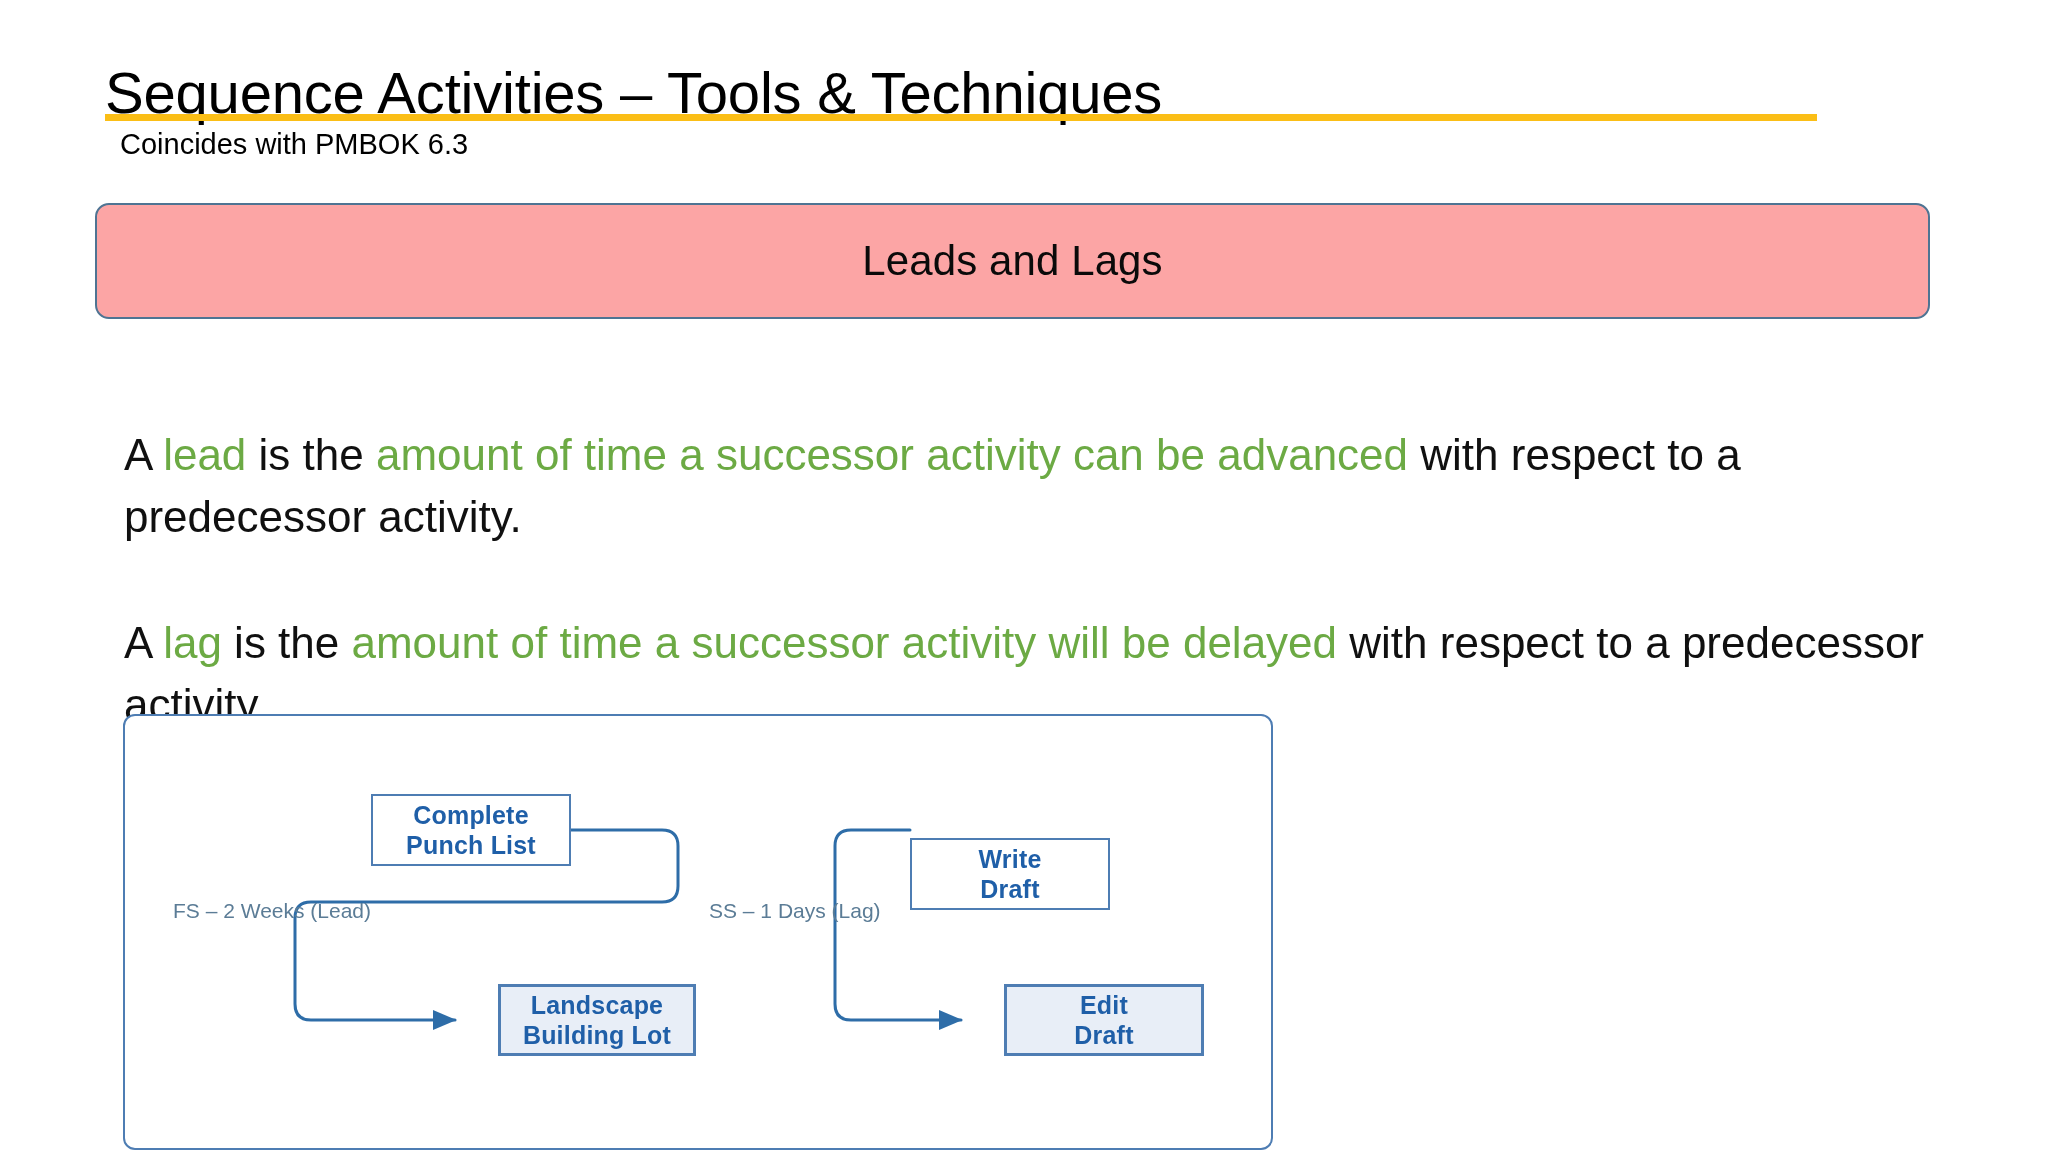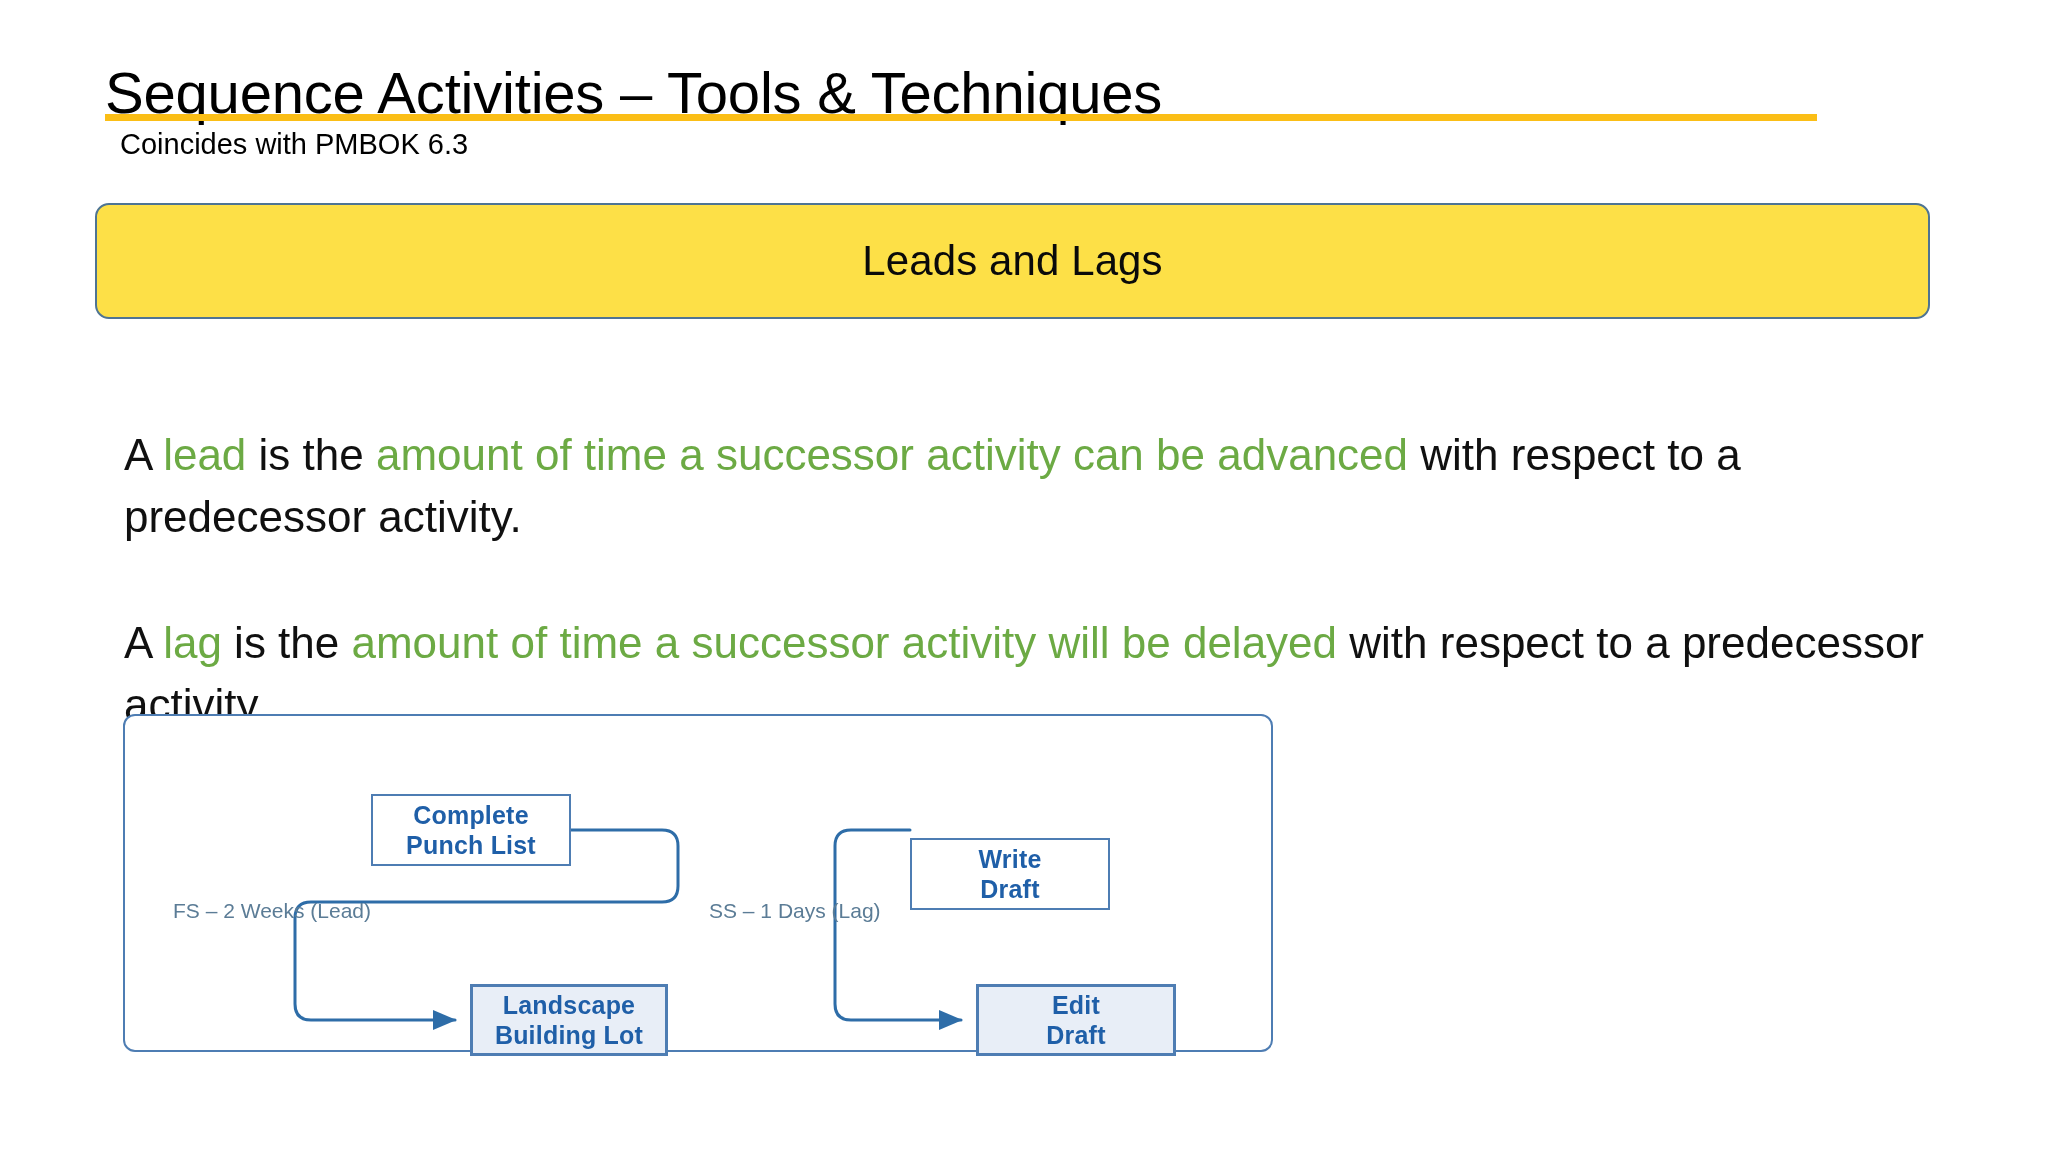--- a/index.html
+++ b/index.html
@@ -47,21 +47,21 @@
   }
 
   
   .banner {
     position: absolute;
     left: 95px;
     top: 203px;
     width: 1835px;
     height: 116px;
     box-sizing: border-box;
-    background: #fde047;
+    background: #fca5a5;
     border: 2.5px solid #4E7493;
     border-radius: 14px;
     display: flex;
     align-items: center;
     justify-content: center;
   }
   .banner-label {
     font-size: 42px;
     font-weight: 400;
     color: #0a0a0a;
@@ -81,21 +81,21 @@
   .para-lead { top: 380px; }
   .para-lag  { top: 568px; }
   .hl { color: #6CAA44; }
 
   
   .diagram {
     position: absolute;
     left: 123px;
     top: 714px;
     width: 1150px;
-    height: 338px;
+    height: 436px;
     box-sizing: border-box;
     background: #FFFFFF;
     border: 2px solid #4E7DB3;
     border-radius: 12px;
   }
   .diagram-canvas {
     position: absolute;
     inset: 0;
   }
   .diagram-canvas svg {
@@ -120,20 +120,21 @@
   }
   .node-pred {
     background: #FFFFFF;
     border: 2px solid #4E7DB3;
     font-size: 25px;
   }
   .node-succ {
     background: #E8EEF7;
     border: 3px solid #4E7DB3;
     font-size: 25px;
+    margin-left: 28px;
   }
   .node-punch     { left: 246px; top: 78px;  width: 200px; height: 72px; }
   .node-landscape { left: 345px; top: 268px; width: 198px; height: 72px; }
   .node-write     { left: 785px; top: 78px;  width: 200px; height: 72px; margin-top: 44px; }
   .node-edit      { left: 851px; top: 268px; width: 200px; height: 72px; }
 
   .edge-label {
     position: absolute;
     font-size: 21px;
     font-weight: 400;

